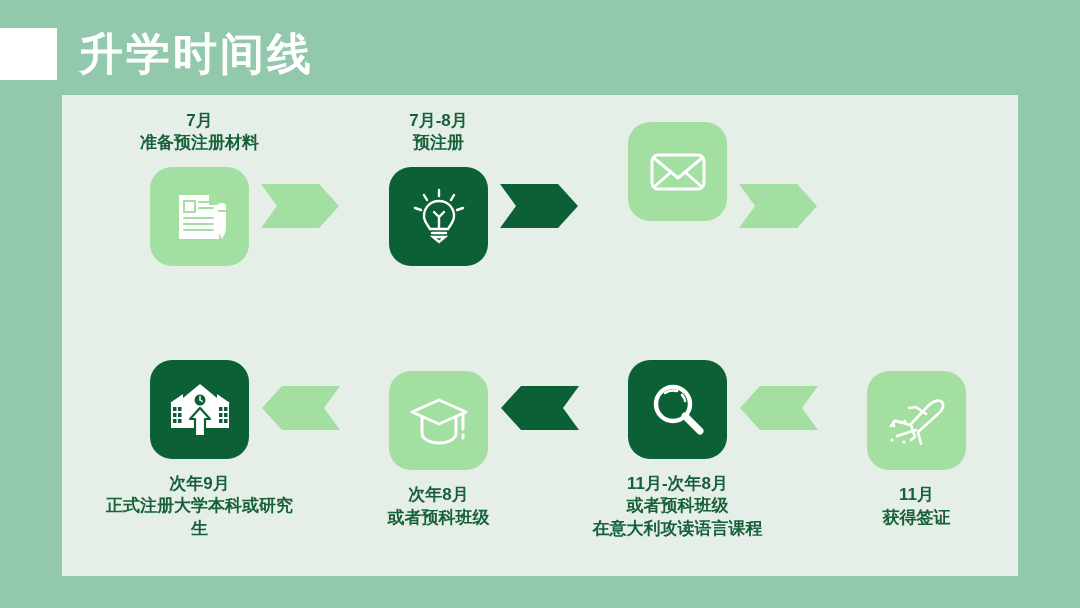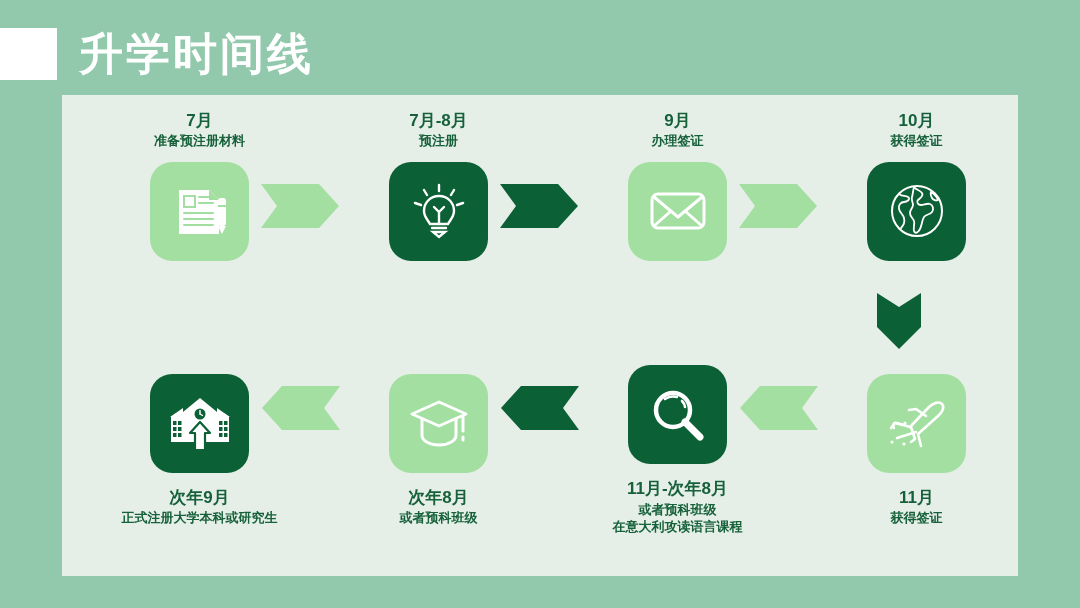--- a/index.html
+++ b/index.html
@@ -29,21 +29,21 @@
   .row { position: absolute; left: 0; width: 956px; display: flex; }
   .row-top { top: 15px; height: 190px; }
   .row-bottom { top: 255px; height: 200px; }
 
   .cell { position: relative; width: 239px; display: flex; flex-direction: column; align-items: center; padding-left: 36px; }
   .cell-rev { justify-content: center; }
 
   
   .labels { text-align: center; color: #17613a; line-height: 1.32; }
   .lbl-date { font-size: 17px; font-weight: bold; }
-  .lbl-desc { font-size: 13px; font-weight: bold; }
+  .lbl-desc { font-size: 17px; font-weight: bold; }
 
   
   .tile {
     width: 99px; height: 99px; border-radius: 22px;
     display: flex; align-items: center; justify-content: center;
   }
   .tile-light { background: #a2dfa0; }
   .tile-dark  { background: #0c6035; }
   .tile svg { display: block; }
 
@@ -133,70 +133,40 @@
           </div>
         </div>
         <div class="arrow-h" style="left:199px;">
           <svg class="ar" viewBox="0 0 78 44" preserveAspectRatio="none">
             <path d="M0 0 H58 L78 22 L58 44 H0 L16 22 Z" fill="#0c6035"></path>
           </svg>
         </div>
       </div>
 
       <div class="cell">
-        <div class="labels labels-top">
-          <div class="lbl-date">9月</div>
-          <div class="lbl-desc">办理签证</div>
-        </div>
         <div class="icon-wrap-top">
           <div class="tile tile-light">
             <span>
               <svg width="62" height="62" viewBox="0 0 62 62">
                 <g stroke="#ffffff" stroke-width="3" fill="none" stroke-linejoin="round">
                   <rect x="5" y="14" width="52" height="34" rx="6"></rect>
                   <path d="M7 17 L31 37 L55 17"></path>
                   <path d="M7 46 L24 31 M55 46 L38 31"></path>
                 </g>
               </svg>
             </span>
           </div>
         </div>
         <div class="arrow-h" style="left:199px;">
           <svg class="ar" viewBox="0 0 78 44" preserveAspectRatio="none">
             <path d="M0 0 H58 L78 22 L58 44 H0 L16 22 Z" fill="#a2dfa0"></path>
           </svg>
         </div>
       </div>
 
-      <div class="cell">
-        <div class="labels labels-top">
-          <div class="lbl-date">10月</div>
-          <div class="lbl-desc">获得签证</div>
-        </div>
-        <div class="icon-wrap-top">
-          <div class="tile tile-dark">
-            <span>
-              <svg width="60" height="60" viewBox="0 0 60 60">
-                <circle cx="30" cy="30" r="25" fill="none" stroke="#ffffff" stroke-width="2"></circle>
-                <g fill="none" stroke="#ffffff" stroke-width="1.8" stroke-linejoin="round" stroke-linecap="round">
-                  <path d="M12 13 C16 16 18 14 21 16 C24 18 20 21 17 21 C14 21 11 24 12 28 C13 32 16 33 17 37 C18 41 16 45 14 47"></path>
-                  <path d="M27 6 C29 9 33 9 35 12 C37 15 33 17 31 19 C29 21 31 24 34 24 C37 24 40 22 43 23 C46 24 47 28 45 31 C43 34 39 33 37 36 C35 39 35 44 33 48 C31 52 28 53 27 50 C26 47 28 43 27 40 C26 37 23 36 23 32 C23 28 26 27 26 24 C26 21 24 19 25 16 C26 13 26 9 27 6 Z"></path>
-                  <path d="M44 11 C47 13 50 16 51 19 C49 20 46 19 45 17 C44 15 43 13 44 11 Z"></path>
-                </g>
-              </svg>
-            </span>
-          </div>
-        </div>
-
-        <div class="arrow-v" style="left:98px; top:183px;">
-          <svg class="ar" viewBox="0 0 44 56" preserveAspectRatio="none">
-            <path d="M0 0 L22 14 L44 0 V34 L22 56 L0 34 Z" fill="#0c6035"></path>
-          </svg>
-        </div>
-      </div>
     </div>
 
     <div class="row row-bottom">
 
       <div class="cell cell-rev">
         <div class="tile tile-dark">
           <span>
             <svg width="62" height="58" viewBox="0 0 62 58">
               <g fill="#ffffff">
                 <path d="M31 4 L48 18 V48 H14 V18 Z"></path>

